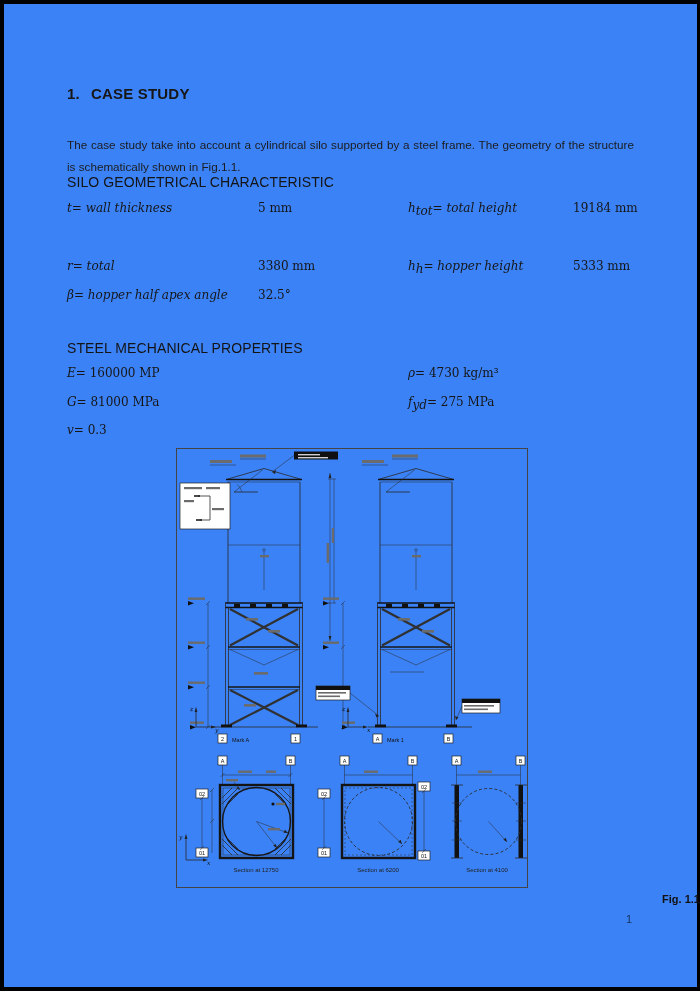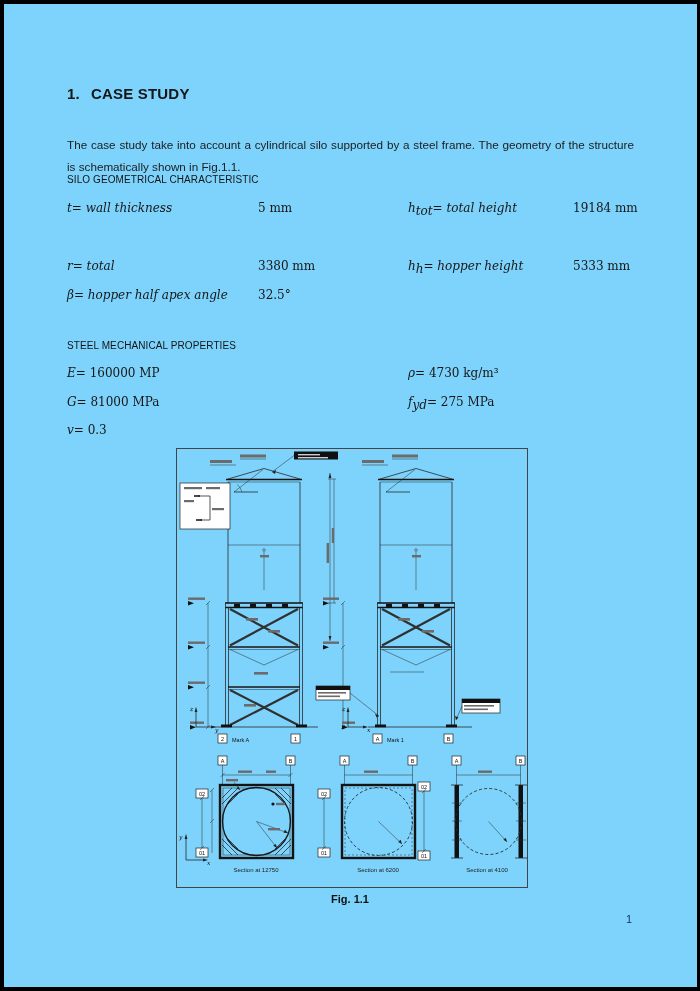--- a/index.html
+++ b/index.html
@@ -1,44 +1,44 @@
 <!DOCTYPE html>
 <html><head>
 <meta charset="utf-8">
 <style>
   html,body{margin:0;padding:0;background:#222;}
-  .page{position:relative;width:700px;height:991px;background:#7dd3fc;
+  .page{position:relative;width:700px;height:991px;background:#3b82f6;
         font-family:"Liberation Sans",sans-serif;color:#1a1a1a;overflow:hidden;}
   .edge{position:absolute;background:#000;}
   .edge.top{left:0;top:0;width:700px;height:4px;}
   .edge.left{left:0;top:0;width:4px;height:991px;}
   .edge.right{right:0;top:0;width:3px;height:991px;}
   .edge.bottom{left:0;bottom:0;width:700px;height:4px;}
 
   .title{position:absolute;left:67px;top:85px;font-size:15px;font-weight:600;
          letter-spacing:.2px;color:#161616;}
   .title .num{margin-right:11px;}
   .para{position:absolute;left:67px;top:134px;width:567px;font-size:11.7px;
         line-height:22.4px;text-align:justify;color:#1c1c1c;}
-  .sec-head{position:absolute;left:67px;font-size:10px;color:#141414;letter-spacing:.1px;}
+  .sec-head{position:absolute;left:67px;font-size:14px;color:#141414;letter-spacing:.1px;}
   .sh1{top:174px;} .sh2{top:340px;}
 
   .mrow{position:absolute;left:67px;width:567px;height:17px;
         font-family:"DejaVu Serif",serif;font-size:12px;color:#161616;}
   .mrow span{position:absolute;top:0;white-space:nowrap;}
   .mrow .c1{left:0;}  .mrow .c2{left:191px;}
   .mrow .c3{left:341px;} .mrow .c4{left:493px;margin-left:13px;}
   .lab{font-style:italic;}
   .val{font-style:normal;}
   .mrow sub{font-size:12px;font-style:italic;}
   .pr1{top:201px;} .pr2{top:230px;} .pr3{top:259px;} .pr4{top:288px;}
   .sr1{top:366px;} .sr2{top:395px;} .sr3{top:423px;}
 
   .figure{position:absolute;left:176px;top:448px;width:352px;height:440px;}
-  .fig-caption{position:absolute;left:0;top:893px;width:700px;text-align:center;
+  .fig-caption{position:absolute;left:0;top:893px;width:700px;text-align:right;
                font-size:11px;font-weight:700;color:#111;}
   .page-num{position:absolute;left:616px;top:913px;width:26px;text-align:center;
             font-size:11px;color:#16335a;}
 
   
   .ln{stroke:#2a2a2a;stroke-width:.8;fill:none;}
   .hl{stroke:#2a2a2a;stroke-width:.5;fill:none;}
   .th{stroke:#111;stroke-width:1.6;fill:none;}
   .md{stroke:#161616;stroke-width:1.3;fill:none;}
   .br{stroke:#303030;stroke-width:2.2;fill:none;}

